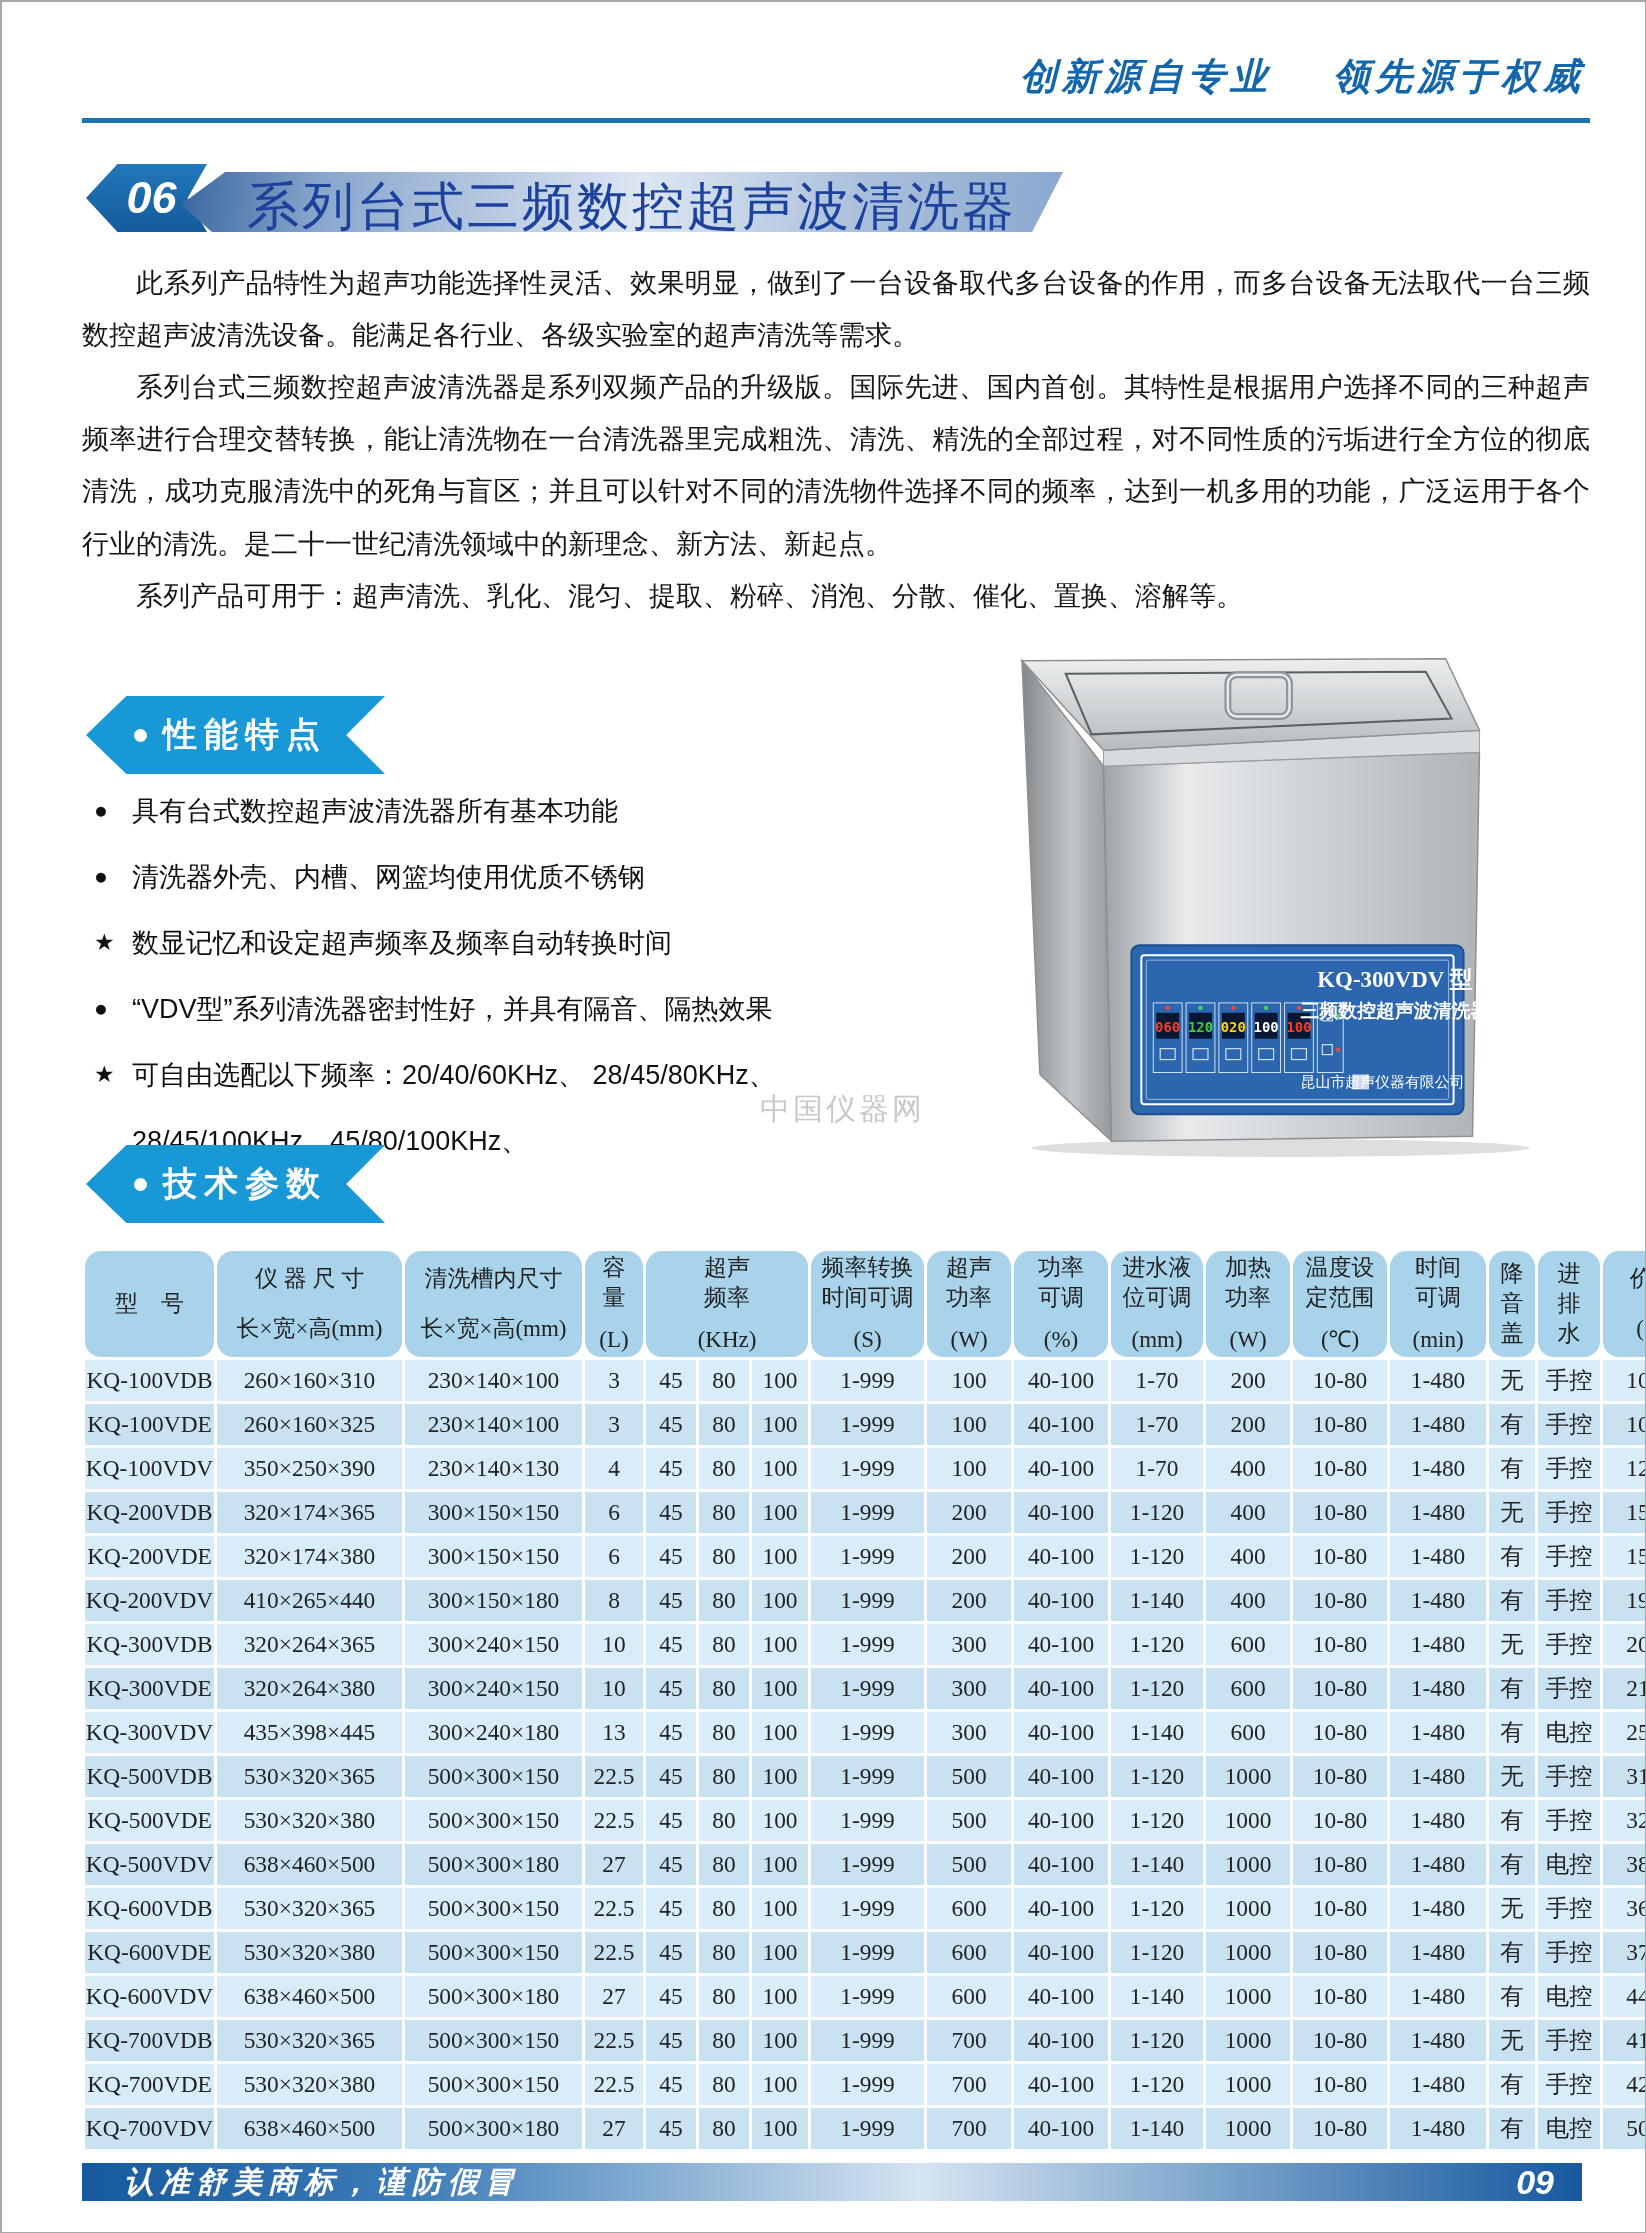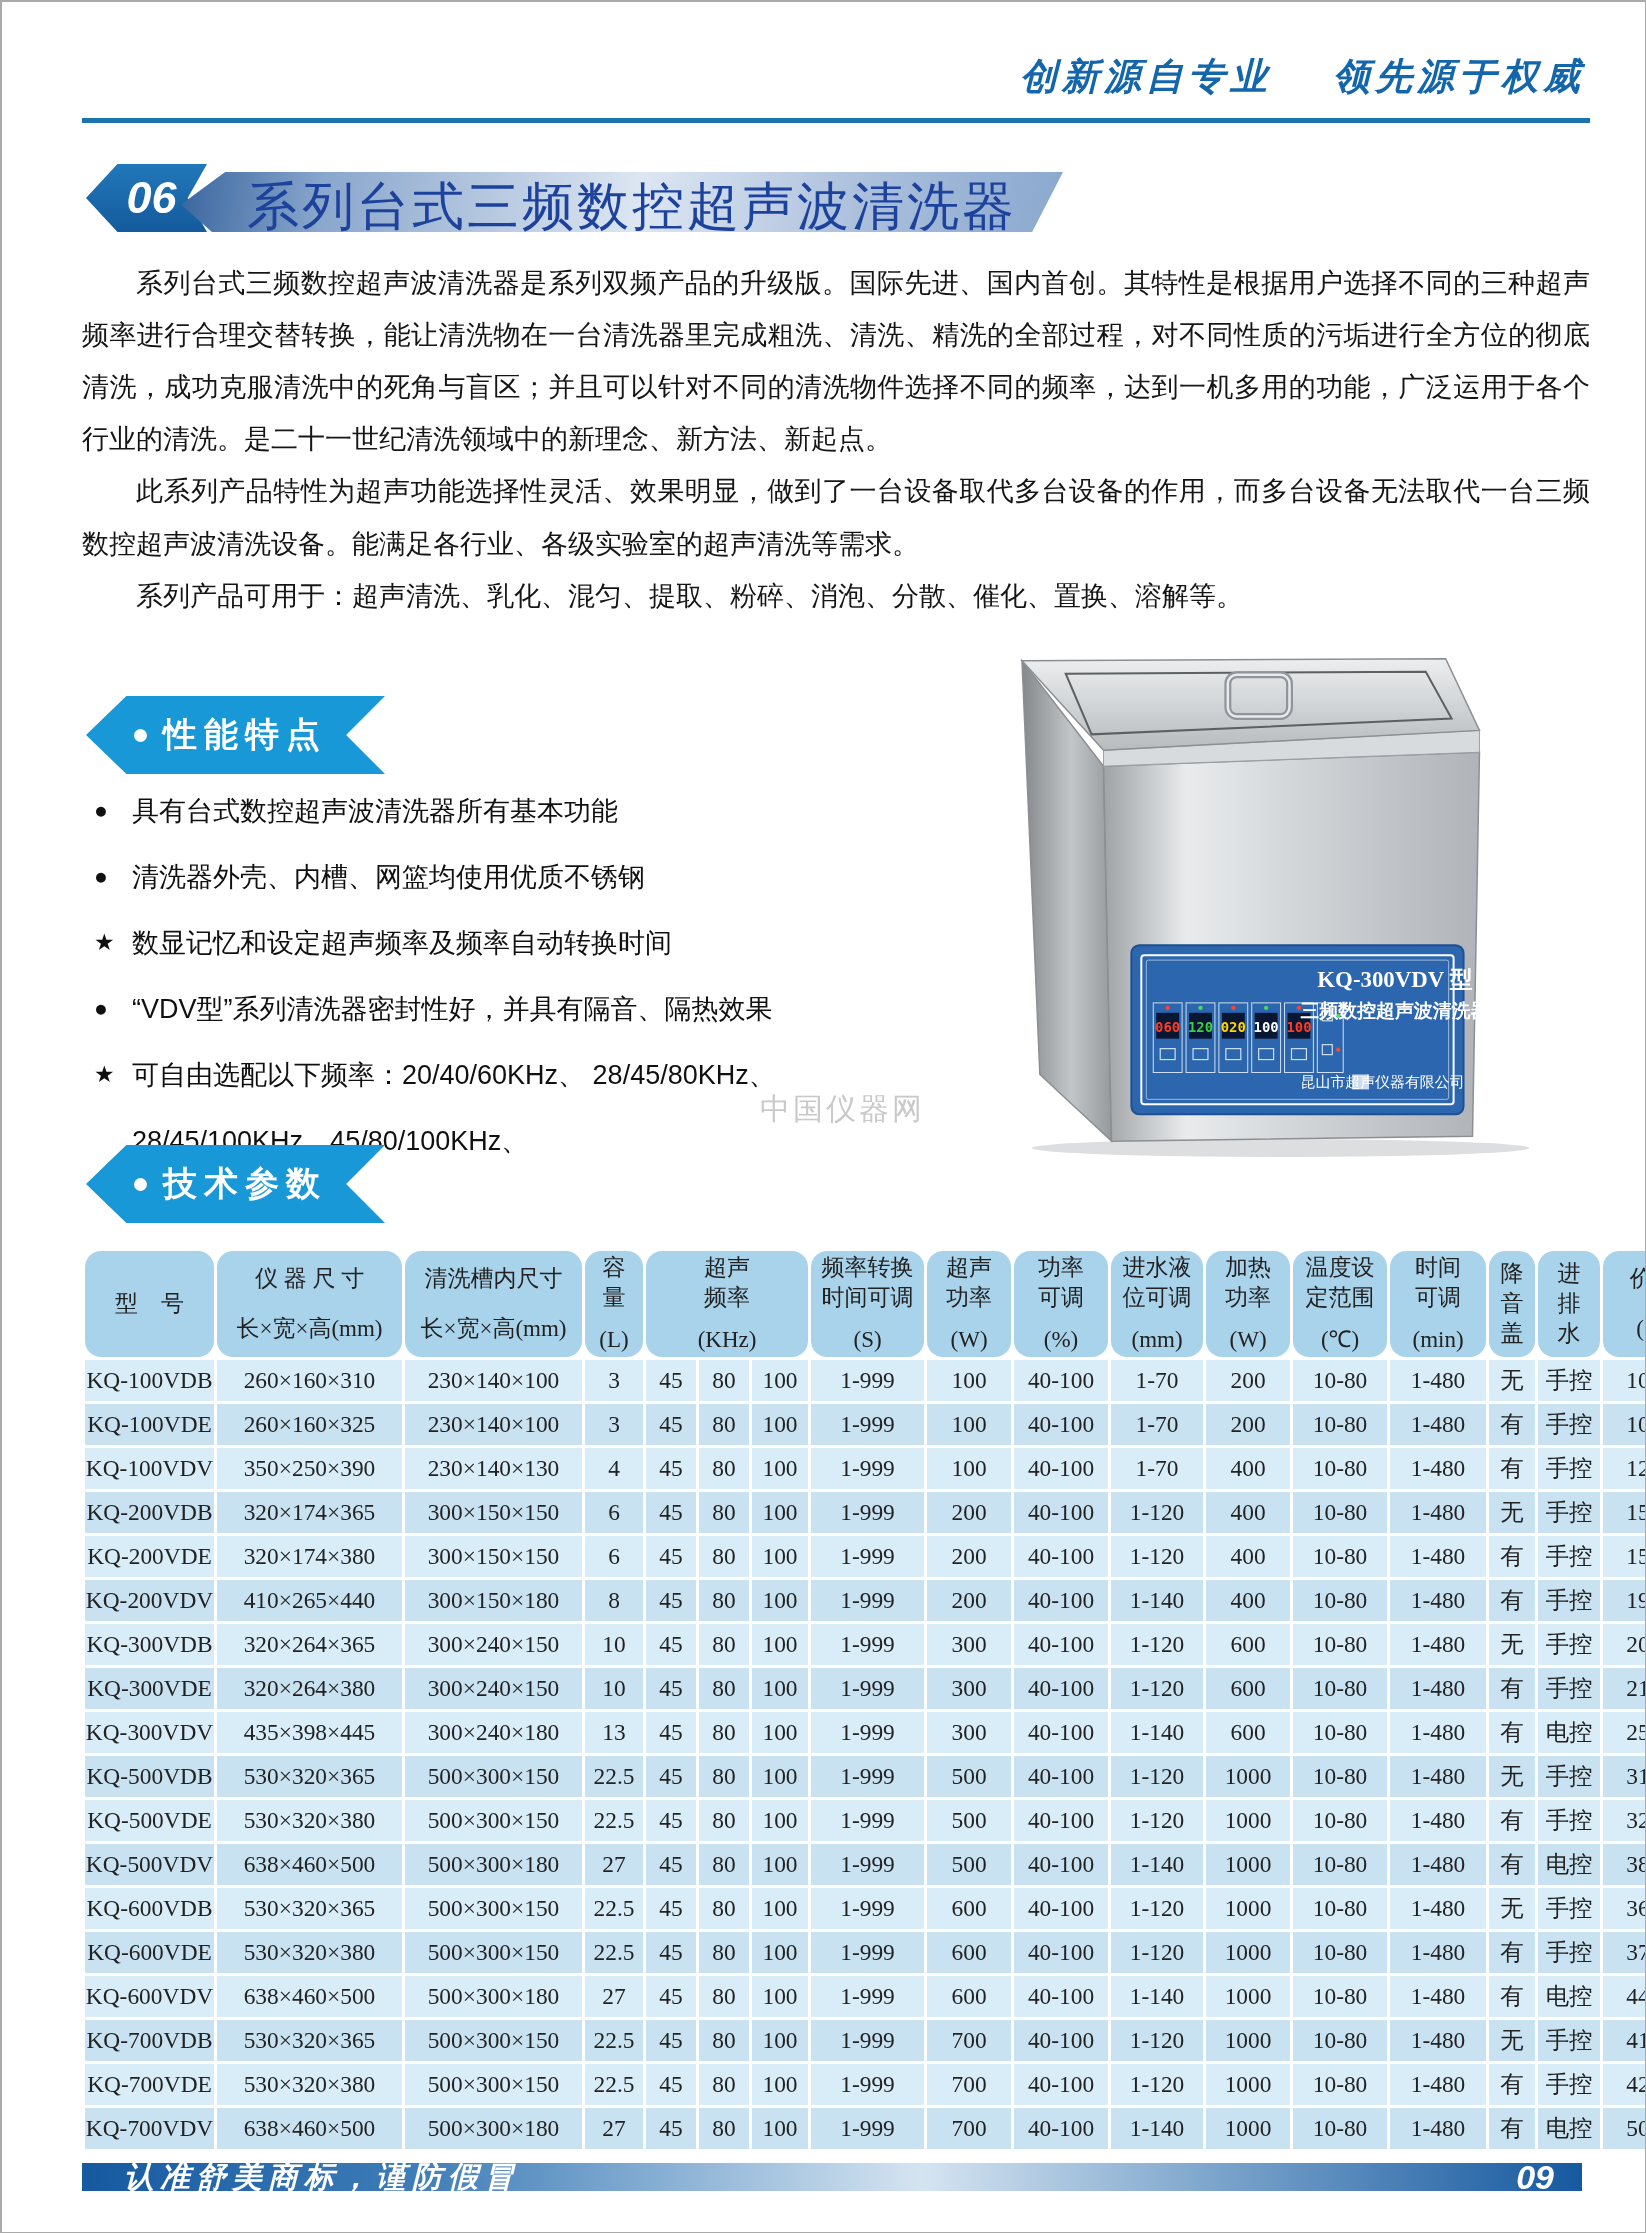--- a/index.html
+++ b/index.html
@@ -58,42 +58,42 @@
                     height:101px;vertical-align:middle;padding:2px;text-align:center;border-radius:16px;}
   .spec-table th div{line-height:1.3;}
   .spec-table th .gap{margin-bottom:20px;}
   .spec-table th .u{margin-top:12px;}
   .spec-table tbody td{height:41px;text-align:center;font-family:"Liberation Serif",serif;
                     font-size:23.4px;color:#222;padding:0;overflow:hidden;white-space:nowrap;}
   .spec-table tbody tr:nth-child(odd) td{background:#d9edf9;}
   .spec-table tbody tr:nth-child(even) td{background:#c9e2f2;}
 
   
-  .footer{position:absolute;left:80px;top:2161px;width:1500px;height:28px;
+  .footer{position:absolute;left:80px;top:2161px;width:1500px;height:38px;
           background:linear-gradient(90deg,#16599f 0%,#3d7cb7 22%,#d5e4f1 56%,#7aa3cb 76%,#16599f 100%);
           color:#fff;display:flex;align-items:center;}
   .footer .ftext{font-size:30px;font-weight:bold;font-style:italic;letter-spacing:6px;margin-left:42px;}
   .footer .fpage{margin-left:auto;margin-right:28px;font-size:34px;font-weight:bold;font-style:italic;}
 </style>
 </head>
 <body>
 
 <div class="page">
 
   <div class="slogan">创新源自专业    领先源于权威</div>
   <div class="rule"></div>
 
   <div class="banner">
     <div class="banner-num">06</div>
     <div class="banner-title">系列台式三频数控超声波清洗器</div>
   </div>
 
   <div class="intro">
+    <p>此系列产品特性为超声功能选择性灵活、效果明显，做到了一台设备取代多台设备的作用，而多台设备无法取代一台三频数控超声波清洗设备。能满足各行业、各级实验室的超声清洗等需求。</p>
     <p>系列台式三频数控超声波清洗器是系列双频产品的升级版。国际先进、国内首创。其特性是根据用户选择不同的三种超声频率进行合理交替转换，能让清洗物在一台清洗器里完成粗洗、清洗、精洗的全部过程，对不同性质的污垢进行全方位的彻底清洗，成功克服清洗中的死角与盲区；并且可以针对不同的清洗物件选择不同的频率，达到一机多用的功能，广泛运用于各个行业的清洗。是二十一世纪清洗领域中的新理念、新方法、新起点。</p>
-    <p>此系列产品特性为超声功能选择性灵活、效果明显，做到了一台设备取代多台设备的作用，而多台设备无法取代一台三频数控超声波清洗设备。能满足各行业、各级实验室的超声清洗等需求。</p>
     <p>系列产品可用于：超声清洗、乳化、混匀、提取、粉碎、消泡、分散、催化、置换、溶解等。</p>
   </div>
 
   <div class="ribbon" id="feat-ribbon">性能特点</div>
 
   <div class="features">
     <div class="feat">
       <span class="mark">●</span>
       <span class="txt">具有台式数控超声波清洗器所有基本功能</span>
     </div>

